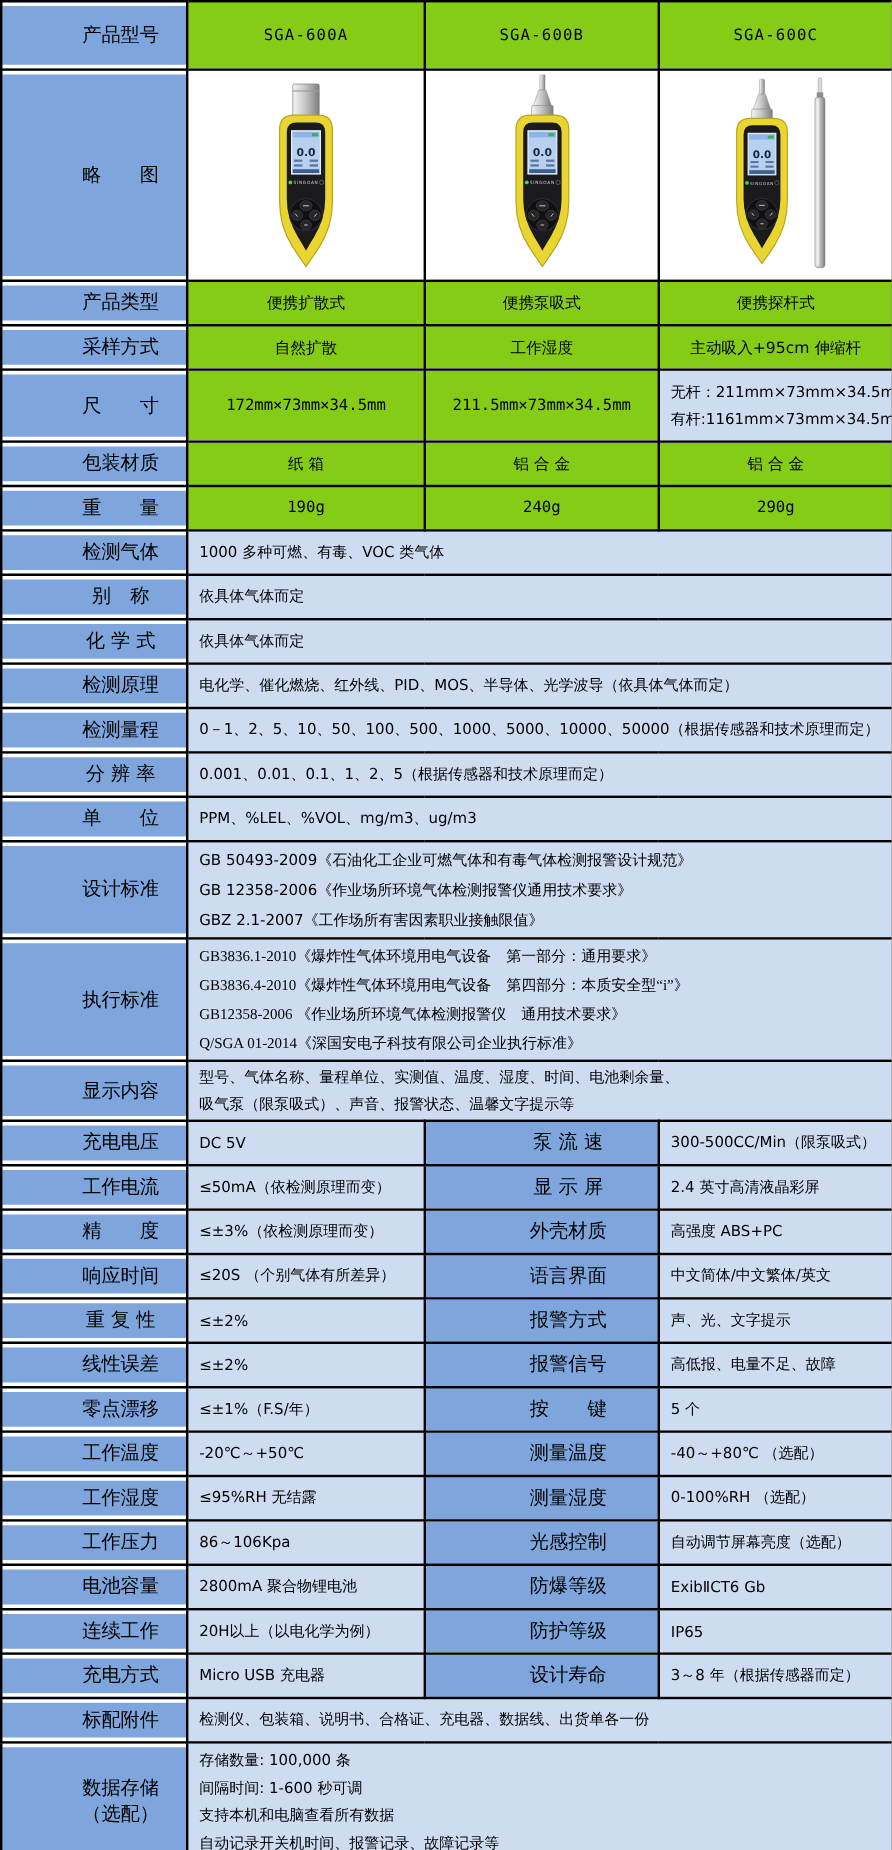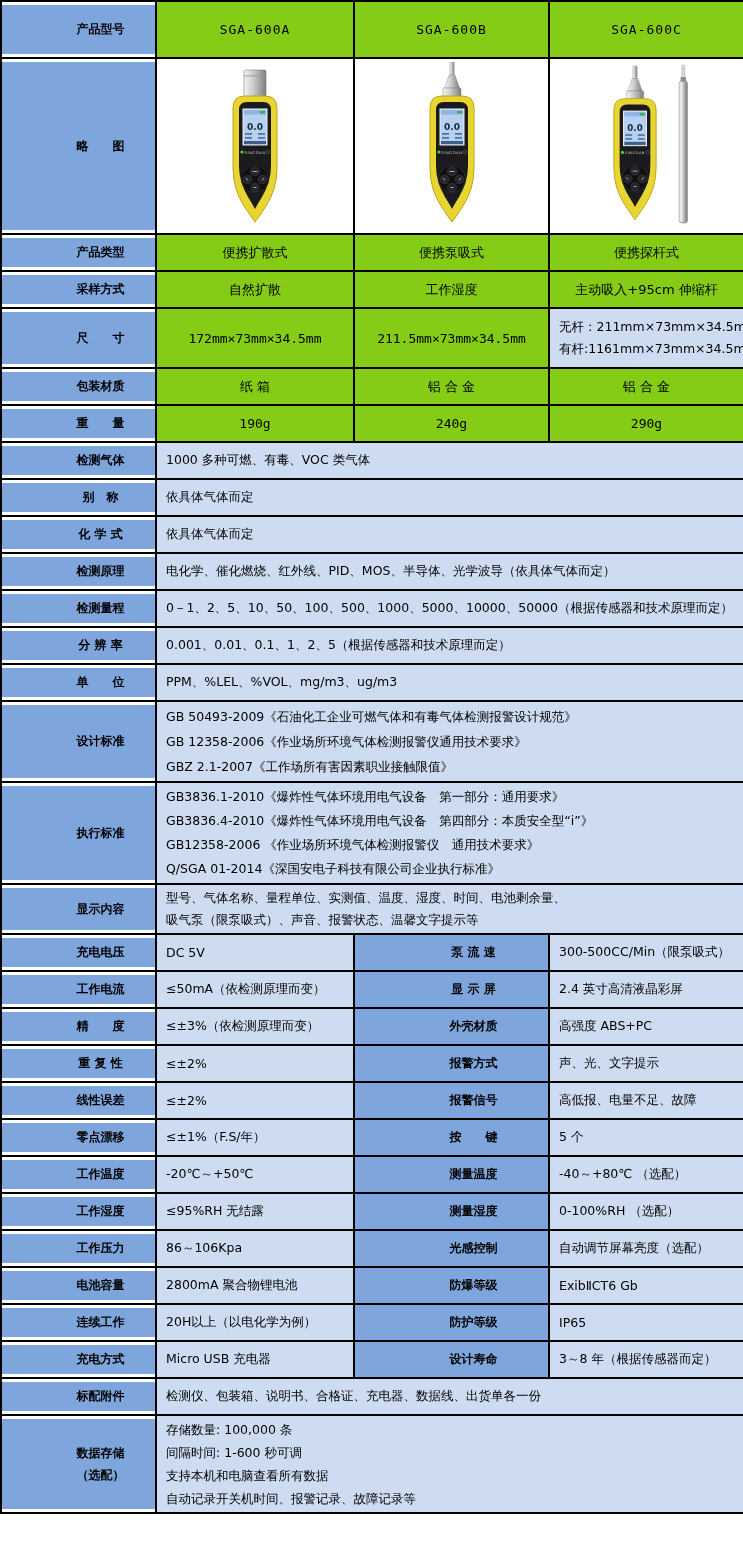--- a/index.html
+++ b/index.html
@@ -1,34 +1,34 @@
 <!DOCTYPE html>
 <html><head>
 <meta charset="utf-8">
 <style>
   html,body{margin:0;padding:0;background:#fff;}
   body{width:743px;font-family:"DejaVu Sans",sans-serif;color:#000;}
   table{border-collapse:collapse;table-layout:fixed;width:743px;}
   th,td{border:2px solid #000;padding:0;overflow:hidden;vertical-align:middle;}
   
-  th.lb,th.ml{background:#7EA6DC;font-weight:bold;font-size:12px;text-align:center;padding-left:44px;}
+  th.lb,th.ml{background:#7EA6DC;font-weight:normal;font-size:16px;text-align:center;padding-left:44px;}
   th.lb{box-shadow:inset 0 3px 0 #FFF, inset 0 -3px 0 #FFF;}
   
   td.vc{background:#84cc16;text-align:center;font-size:13px;}
   td.vl{background:#CEDCF2;text-align:left;font-size:12.5px;padding:2px 9px;white-space:nowrap;}
   td.img{background:#FFF;text-align:center;vertical-align:middle;padding:2px 0;margin-top:38px;}
   .mono{font-family:"DejaVu Sans Mono",monospace;}
   .hdr{font-size:15px;letter-spacing:1px;}
   
   tr.rh{height:57px;}  tr.rs{height:176px;}  tr.rn{height:37px;}
   tr.rdim{height:60px;} tr.rstd{height:80px;} tr.rexe{height:100px;}
   tr.rdisp{height:50px;} tr.rp{height:37px;} tr.rstore{height:98px;}
   .ln2 div{line-height:22px;}
   .ln3 div{line-height:25px;}
-  .ln4 div{line-height:24px;}
+  .ln4 div{line-height:24px;font-family:Liberation Serif, serif;}
   .lnst div{line-height:23px;}
   .dim3 div{line-height:22px;white-space:nowrap;}
   .lbl2 div{line-height:22px;}
   svg{display:block;margin:0 auto;}
 </style>
 </head>
 <body>
 
 <table>
   <colgroup>
@@ -304,20 +304,26 @@
     <th class="ml">显 示 屏</th>
     <td class="vl">2.4 英寸高清液晶彩屏</td>
   </tr>
   <tr class="rp">
     <th class="lb">精　　度</th>
     <td class="vl">≤±3%（依检测原理而变）</td>
     <th class="ml">外壳材质</th>
     <td class="vl">高强度 ABS+PC</td>
   </tr>
   <tr class="rp">
+    <th class="lb">响应时间</th>
+    <td class="vl">≤20S （个别气体有所差异）</td>
+    <th class="ml">语言界面</th>
+    <td class="vl">中文简体/中文繁体/英文</td>
+  </tr>
+  <tr class="rp">
     <th class="lb">重 复 性</th>
     <td class="vl">≤±2%</td>
     <th class="ml">报警方式</th>
     <td class="vl">声、光、文字提示</td>
   </tr>
   <tr class="rp">
     <th class="lb">线性误差</th>
     <td class="vl">≤±2%</td>
     <th class="ml">报警信号</th>
     <td class="vl">高低报、电量不足、故障</td>

